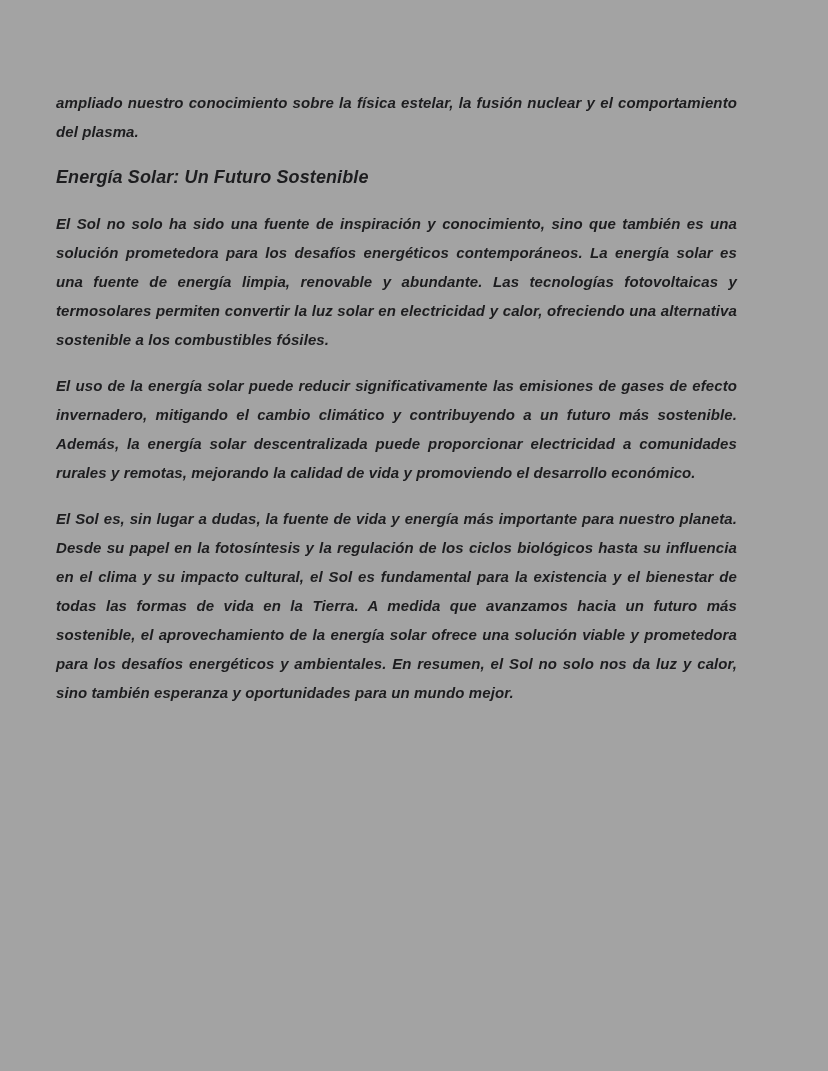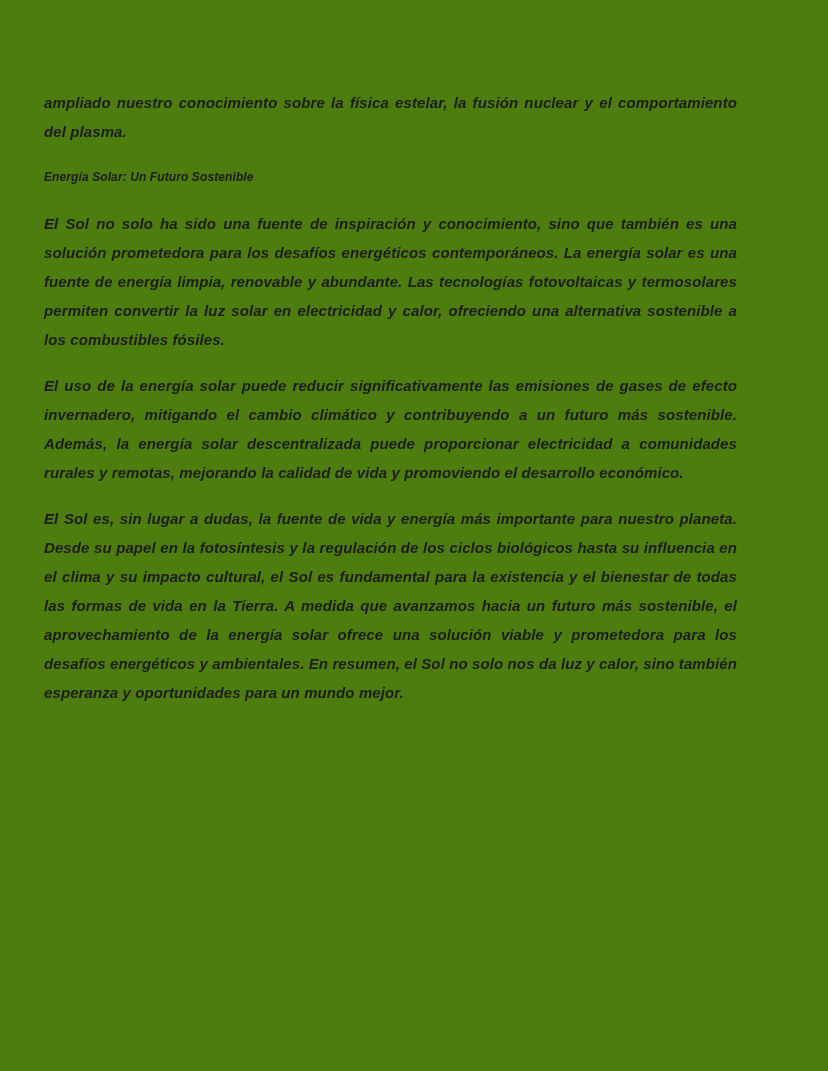--- a/index.html
+++ b/index.html
@@ -4,42 +4,42 @@
 <style>
   html, body {
     margin: 0;
     padding: 0;
     background: #ffffff;
   }
   .page {
     position: relative;
     width: 828px;
     height: 1071px;
-    background: #4d7c0f;
+    background: #a3a3a3;
     overflow: hidden;
     font-family: "Liberation Sans", "DejaVu Sans", sans-serif;
     color: #1d1d1f;
     box-sizing: border-box;
-    padding: 88px 91px 0 44px;
+    padding: 88px 91px 0 56px;
   }
   .para {
     font-size: 15px;
     font-weight: bold;
     font-style: italic;
     line-height: 29px;
     text-align: justify;
     margin: 0 0 17px 0;
     letter-spacing: 0.1px;
   }
   .para:after {
     
     content: "";
   }
   .heading {
-    font-size: 12px;
+    font-size: 18px;
     font-weight: bold;
     font-style: italic;
     line-height: 29px;
     text-align: left;
     margin: 0 0 17px 0;
     letter-spacing: 0.1px;
   }
 </style>
 </head>
 <body>

